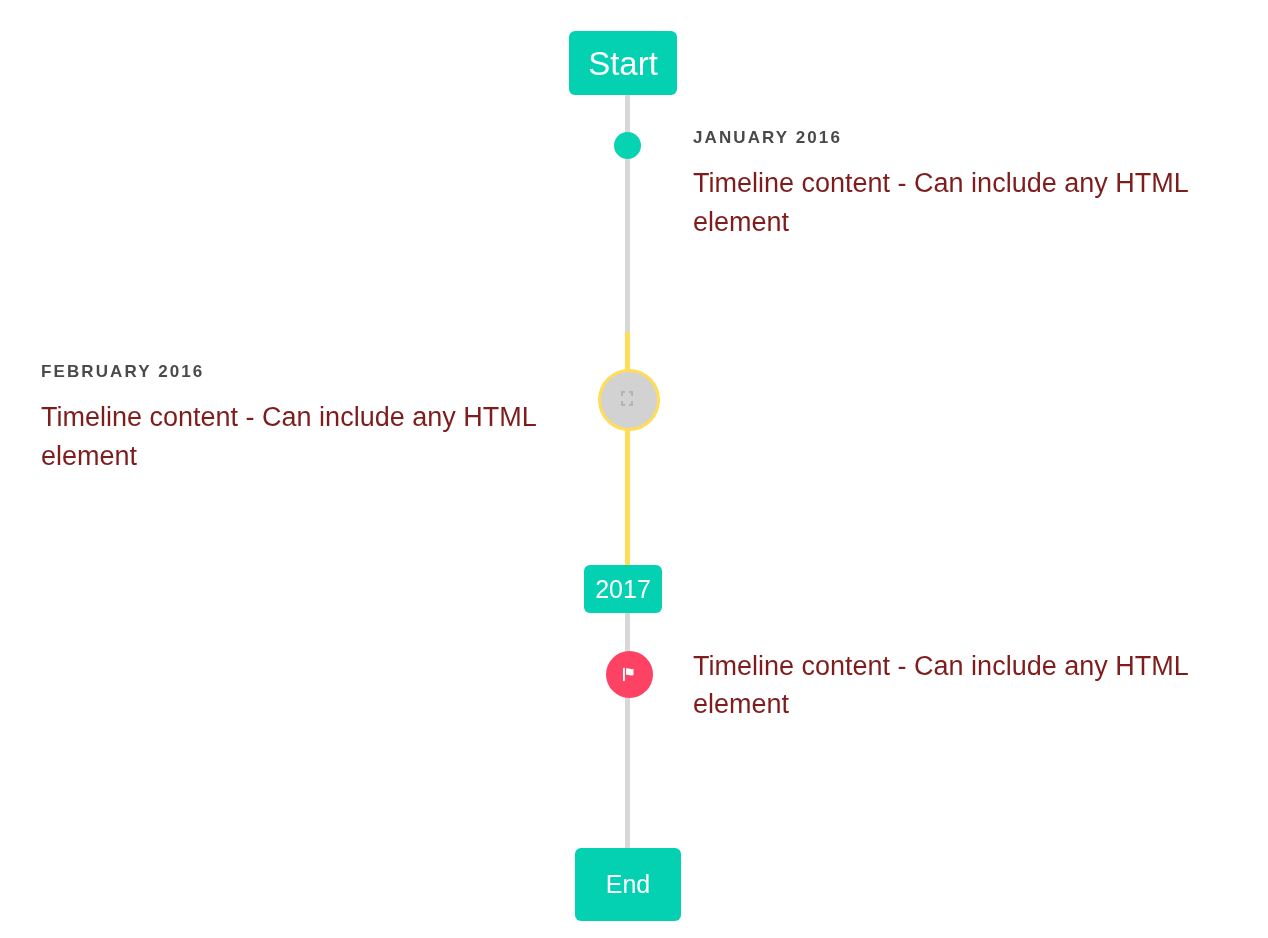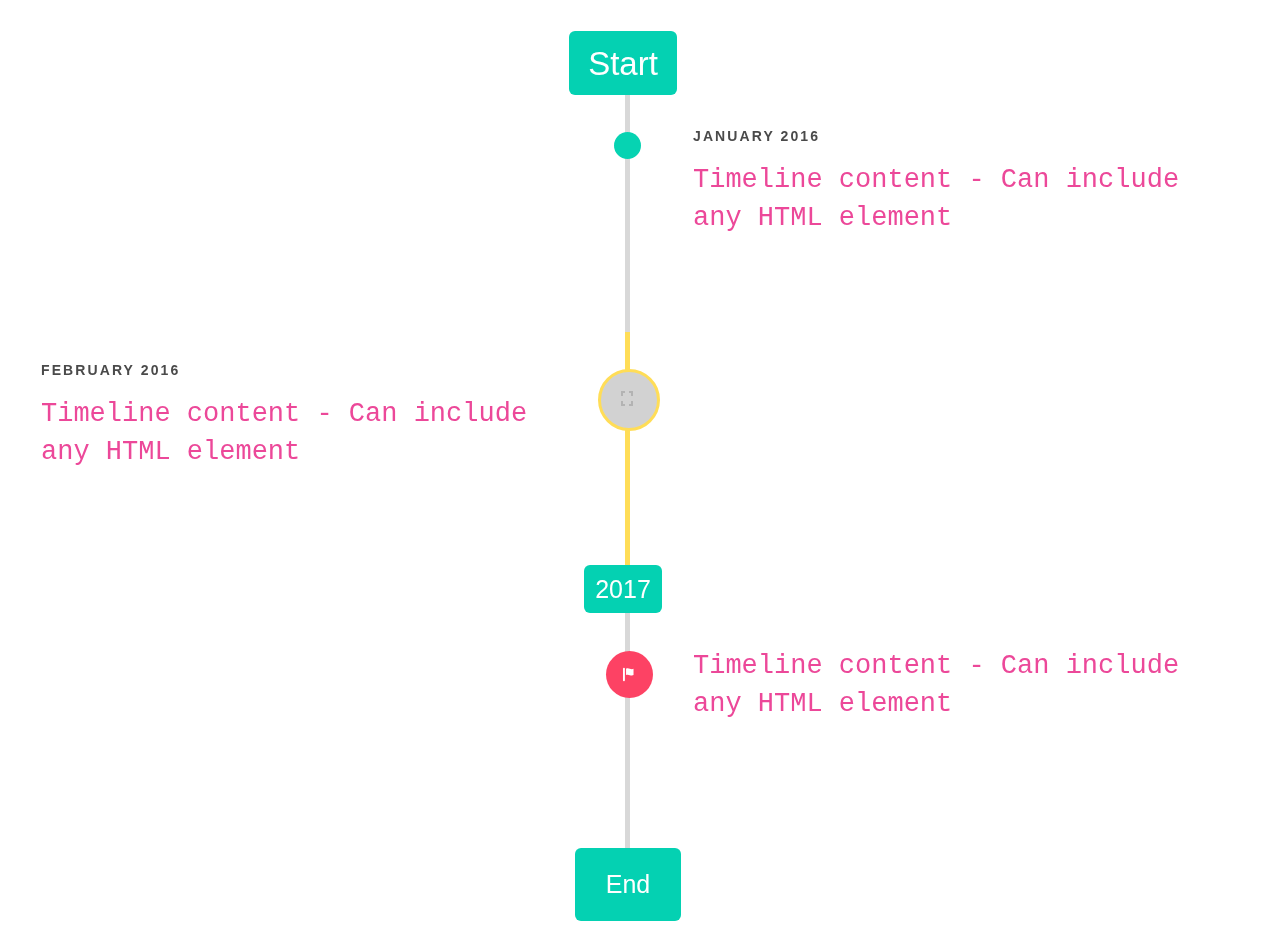--- a/index.html
+++ b/index.html
@@ -66,34 +66,33 @@
     width: 524px;
   }
   .tl-item.right { left: 693px; text-align: left; }
   .tl-item.left  { left: 41px;  text-align: left; }
 
   .tl-item-1 { top: 128px; }
   .tl-item-2 { top: 362px; }
   .tl-item-3 { top: 647px; }
 
   .tl-heading {
-    font-size: 14px;
+    font-size: 17px;
     font-weight: bold;
     letter-spacing: 2.1px;
     color: #4a4a4a;
     margin: 0 0 16px 0;
     line-height: 1.2;
   }
   .tl-body {
     font-size: 27px;
     font-weight: 400;
-    color: #ec4899;
+    color: #7f1d1d;
     line-height: 1.42;
     margin: 0;
-    font-family: Liberation Mono, monospace;
   }
 
   
   .marker {
     position: absolute;
     box-sizing: border-box;
     border-radius: 50%;
     display: flex;
     align-items: center;
     justify-content: center;

